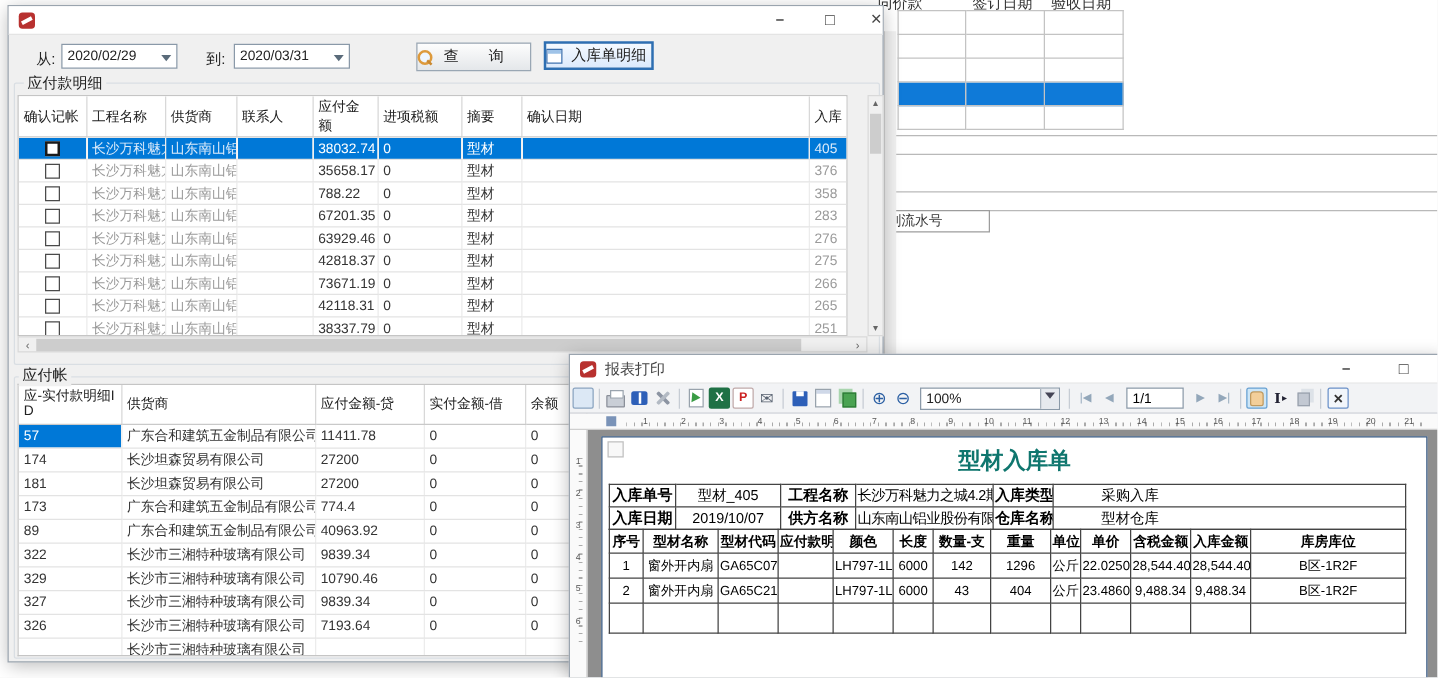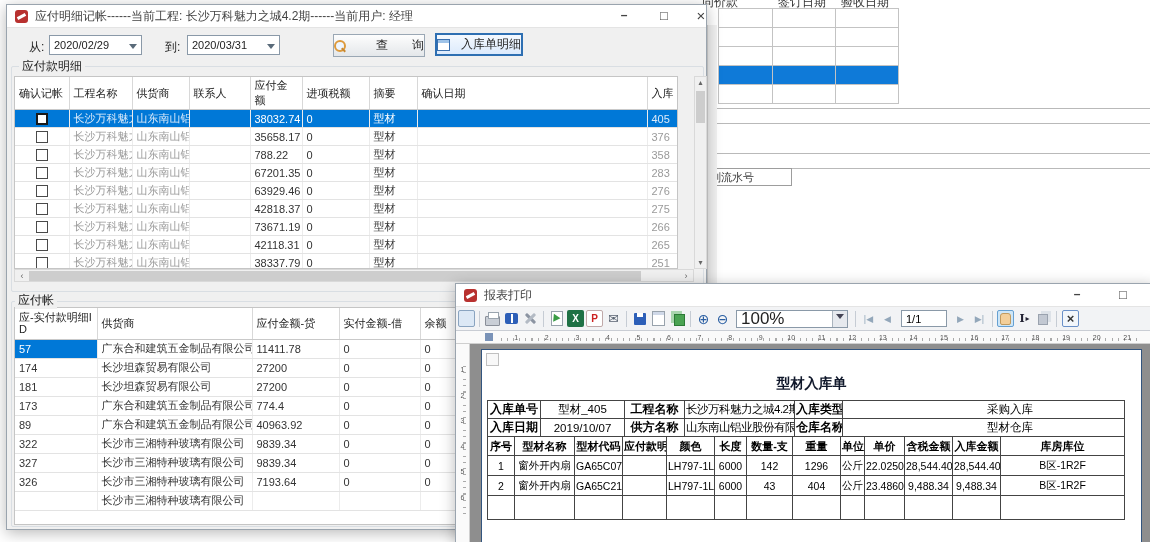--- a/index.html
+++ b/index.html
@@ -26,21 +26,21 @@
   .wbtn{position:absolute;top:3px;width:18px;height:16px;text-align:center;color:#444;font-size:12px;line-height:15px}
   .wbtn.min::before{content:"–";font-weight:bold}
   .wbtn.max::before{content:"□";font-size:13px}
   .wbtn.cls::before{content:"×";font-size:15px}
 
   
   #win1{left:6px;top:4px;width:701px;height:526px;z-index:10}
   .flabel{position:absolute;font-size:12px;color:#222}
   .combo{position:absolute;height:20px;background:#fff;border:1px solid #8a99a8;font-size:11px;color:#222;display:flex;align-items:center;padding:0 4px}
   .combo .arr{position:absolute;right:4px;top:8px;width:0;height:0;border:4px solid transparent;border-top:5px solid #5a6b7a}
-  .btn{position:absolute;height:23px;display:flex;align-items:center;justify-content:space-between;font-size:12px;color:#222;background:linear-gradient(#fdfdfd,#e4e7ea);border:1px solid #9aa7b4}
+  .btn{position:absolute;height:23px;display:flex;align-items:center;justify-content:flex-start;font-size:12px;color:#222;background:linear-gradient(#fdfdfd,#e4e7ea);border:1px solid #9aa7b4}
   .btn.focus{background:linear-gradient(#f4f9ff,#dceafc);border:2px solid #2e6fb2}
   .mag{width:12px;height:12px;position:relative;display:inline-block;margin-right:9px;flex:none}
   .mag::before{content:"";position:absolute;width:8px;height:8px;border:2px solid #dd9a3c;border-radius:50%;left:0;top:0;background:#eef6ff}
   .mag::after{content:"";position:absolute;width:5px;height:2px;background:#c98830;transform:rotate(45deg);left:7px;top:9px}
   .winico{width:13px;height:12px;border:1px solid #3a6fae;background:#fff;box-shadow:inset 0 3px 0 #9fc3e8;display:inline-block;margin-right:7px;flex:none}
   .grp{position:absolute;border:1px solid #d9dee3;border-radius:2px}
   .grplabel{position:absolute;font-size:12px;color:#222;background:#f0f0f0;padding:0 3px;z-index:2}
 
   .tblwrap{position:absolute;overflow:hidden;background:#fff;border:1px solid #c5c5c5}
   table.grid{border-collapse:collapse;table-layout:fixed;background:#fff}
@@ -99,46 +99,46 @@
   .prev-page-icon::before{content:"◀"}
   .next-page-icon::before{content:"▶"}
   .last-page-icon::before{content:"▶|"}
   .hand-tool-icon{background:#cde6f7;border:1px solid #66a0d2}
   .hand-tool-icon::before{content:"";width:9px;height:10px;background:#f3cf9a;border:1px solid #c09a5f;border-radius:3px 3px 2px 2px}
   .text-select-icon::before{content:"I";font:bold 11px "DejaVu Serif",serif;color:#223}
   .text-select-icon::after{content:"▸";font-size:8px;color:#223;margin-left:1px}
   .copy-icon::before{content:"";width:8px;height:9px;background:#c2c8d2;border:1px solid #9aa2ae;box-shadow:3px -3px 0 #dde2e8;margin:2px 2px 0 0}
   .close-preview-icon{border:1px solid #6a90c8;background:#f2f6fb;margin-left:2px}
   .close-preview-icon::before{content:"×";font:bold 13px "Liberation Sans",sans-serif;color:#333}
-  .zoomcombo{position:relative;width:112px;height:18px;background:#fff;border:1px solid #8a99a8;font-size:17px;color:#222;margin:0 4px;flex:none;display:flex;align-items:center;padding-left:4px}
+  .zoomcombo{position:relative;width:112px;height:18px;background:#fff;border:1px solid #8a99a8;font-size:11px;color:#222;margin:0 4px;flex:none;display:flex;align-items:center;padding-left:4px}
   .zoomcombo .dd{position:absolute;right:0;top:0;width:15px;height:16px;background:#e6e9ee;border-left:1px solid #aab4be;display:flex;align-items:center;justify-content:center}
   .zoomcombo .dd::before{content:"";width:0;height:0;border:4px solid transparent;border-top:5px solid #445}
   .pageinput{width:46px;height:17px;border:1px solid #8a99a8;font-size:11px;text-align:left;padding-left:4px;margin:0 4px;flex:none;font-family:"Liberation Sans",sans-serif}
 
   .hruler{position:absolute;left:0;top:47px;right:0;height:13px;background:#fafafa;border-bottom:1px solid #cfcfcf}
   .hruler .nums{position:absolute;left:29px;top:0;width:660px;height:13px;display:flex;padding-left:16px}
   .hruler .nums span{flex:none;width:30.55px;text-align:center;font-size:7px;color:#555;line-height:13px;background:repeating-linear-gradient(90deg,#aaa 0 1px,transparent 1px 6.1px);background-size:100% 3px;background-position:0 70%;background-repeat:no-repeat}
   .hmark{position:absolute;left:29px;top:49px;width:8px;height:8px;background:#7a93b8}
   .rcorner{position:absolute;left:0;top:47px;width:14px;height:13px;background:#d8d8d8;border-right:1px solid #bbb}
 
   .preview{position:absolute;left:0;top:60px;right:0;bottom:0;background:#8e8e8e;overflow:hidden}
   .vruler{position:absolute;left:0;top:0;width:14px;bottom:0;background:#fafafa;border-right:1px solid #cfcfcf;display:flex;flex-direction:column;padding-top:22px}
   .vruler span{flex:none;height:25.5px;text-align:center;font-size:7px;color:#555;background:repeating-linear-gradient(180deg,#aaa 0 1px,transparent 1px 6.3px);background-size:3px 100%;background-position:70% 0;background-repeat:no-repeat}
   .page{position:absolute;left:25px;top:5px;width:661px;height:260px;background:#fff;border:1px solid #33557f}
   .fold{position:absolute;left:4px;top:3px;width:13px;height:13px;border:1px solid #c0c0c0;background:#f8f8f8}
   .rcompany{text-align:center;font-size:19px;font-weight:bold;color:#000;padding-top:21px;letter-spacing:1px}
-  .rsub{text-align:center;font-size:14px;font-weight:bold;color:#0f172a;margin-top:25px}
+  .rsub{text-align:center;font-size:18px;font-weight:bold;color:#0f766e;margin-top:6px}
   table.rpt{border-collapse:collapse;table-layout:fixed;margin-left:5px;width:637px}
   table.rpt th{border:1px solid #444;font-size:11px;font-weight:bold;color:#000;height:19px;padding:0 1px;overflow:hidden;white-space:nowrap}
   table.rpt td{border:1px solid #444;font-size:10.5px;color:#000;text-align:center;height:20px;padding:0 1px;overflow:hidden;white-space:nowrap}
   #rinfo{margin-top:7px}
   #rinfo td{height:17px;font-size:11.5px}
   #rinfo td:nth-child(odd){font-weight:bold;font-size:12px}
   #rinfo td:nth-child(4){letter-spacing:-0.5px}
-  #rinfo td:nth-child(6){text-align:center;padding-left:54px}
+  #rinfo td:nth-child(6){text-align:left;padding-left:38px}
   #rdetail{margin-top:-1px}
   #rdetail tbody tr:last-child td{height:24px}
 </style>
 </head>
 <body>
 
 <div id="screen">
 
   <div class="bgwin">
     <span class="bg-hdr" style="left:702px">同价款</span>
@@ -182,21 +182,20 @@
     <div class="bg-line" style="top:123px"></div>
     <div class="bg-line" style="top:153px"></div>
     <div class="bg-line" style="top:168px"></div>
     <div class="bg-label-box">计划流水号</div>
     <div class="bg-strip"></div>
   </div>
 
   <div class="win" id="win1">
     <div class="titlebar">
       <span class="appicon"></span>
-      <span class="wtitle">应付明细记帐------当前工程: 长沙万科魅力之城4.2期------当前用户: 经理</span>
     </div>
     <span class="wbtn min" style="left:608px"></span>
     <span class="wbtn max" style="left:648px"></span>
     <span class="wbtn cls" style="left:685px"></span>
 
     <span class="flabel" style="left:22px;top:34px">从:</span>
     <div class="combo" style="left:42px;top:30px;width:93px">
       <span>2020/02/29</span>
       <span class="arr"></span>
     </div>
@@ -410,20 +409,27 @@
               <td>89</td>
               <td>广东合和建筑五金制品有限公司</td>
               <td>40963.92</td>
               <td>0</td>
               <td>0</td>
             </tr>
             <tr>
               <td>322</td>
               <td>长沙市三湘特种玻璃有限公司</td>
               <td>9839.34</td>
+              <td>0</td>
+              <td>0</td>
+            </tr>
+            <tr>
+              <td>329</td>
+              <td>长沙市三湘特种玻璃有限公司</td>
+              <td>10790.46</td>
               <td>0</td>
               <td>0</td>
             </tr>
             <tr>
               <td>327</td>
               <td>长沙市三湘特种玻璃有限公司</td>
               <td>9839.34</td>
               <td>0</td>
               <td>0</td>
             </tr>

